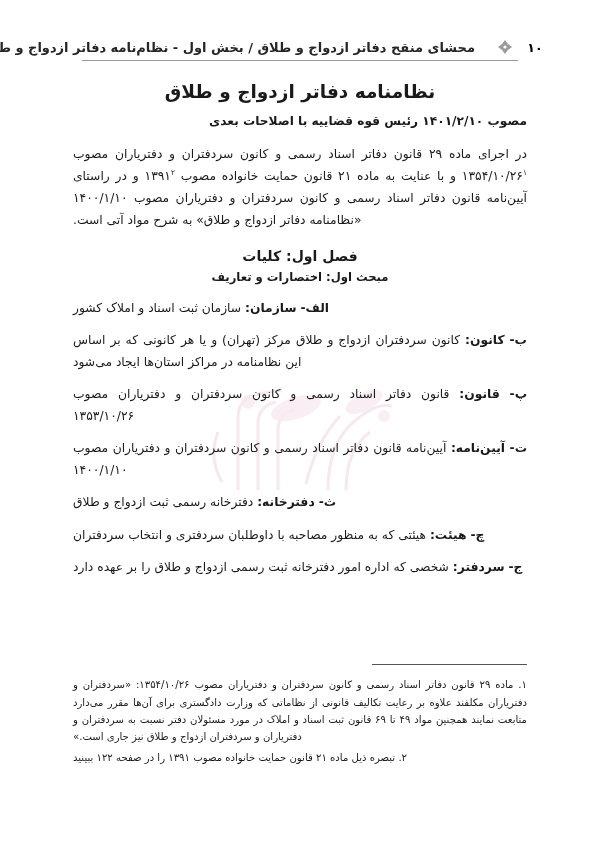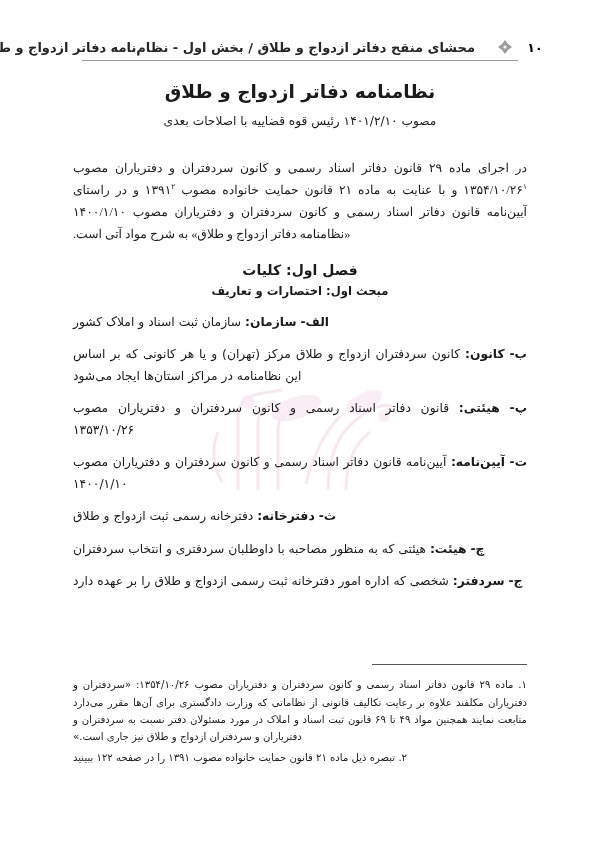--- a/index.html
+++ b/index.html
@@ -91,33 +91,31 @@
   .doc-title {
     font-size: 18.5px;
     font-weight: 700;
     text-align: center;
     line-height: 1.3;
     margin: 0 0 9px 0;
     letter-spacing: -0.2px;
   }
   .doc-subtitle {
     font-size: 12.2px;
-    font-weight: 400;
-    text-align: center;
-    margin: 0 0 28px 0;
+    font-weight: 700;
+    margin: 0 0 14px 0;
     line-height: 1.4;
   }
 
   .body-para {
     font-size: 12.3px;
     line-height: 1.78;
     text-align: justify;
     text-align-last: left;
     margin: 12px 0 4px 0;
-    font-family: Liberation Serif, serif;
   }
   .body-para sup {
     font-size: 7.5px;
     vertical-align: super;
     line-height: 0;
   }
 
   .chapter-heading {
     font-size: 14px;
     font-weight: 700;
@@ -220,21 +218,21 @@
     <p class="body-para"><span>در اجرای ماده ۲۹ قانون دفاتر اسناد رسمی و کانون سردفتران و دفتریاران مصوب ۱۳۵۴/۱۰/۲۶</span><sup>۱</sup><span> و با عنایت به ماده ۲۱ قانون حمایت خانواده مصوب ۱۳۹۱</span><sup>۲</sup><span> و در راستای آیین‌نامه قانون دفاتر اسناد رسمی و کانون سردفتران و دفتریاران مصوب ۱۴۰۰/۱/۱۰ «نظامنامه دفاتر ازدواج و طلاق» به شرح مواد آتی است.</span></p>
 
     <h2 class="chapter-heading">فصل اول: کلیات</h2>
     <h3 class="topic-heading">مبحث اول: اختصارات و تعاریف</h3>
 
 
     <p class="article single-right"><span class="def-term">الف-</span> <span class="def-term">سازمان:</span><span> سازمان ثبت اسناد و املاک کشور</span></p>
 
     <p class="article"><span class="def-term">ب-</span> <span class="def-term">کانون:</span><span> کانون سردفتران ازدواج و طلاق مرکز (تهران) و یا هر کانونی که بر اساس این نظامنامه در مراکز استان‌ها ایجاد می‌شود</span></p>
 
-    <p class="article"><span class="def-term">پ-</span> <span class="def-term">هیئتی:</span><span> قانون دفاتر اسناد رسمی و کانون سردفتران و دفتریاران مصوب ۱۳۵۳/۱۰/۲۶</span></p>
+    <p class="article"><span class="def-term">پ-</span> <span class="def-term">قانون:</span><span> قانون دفاتر اسناد رسمی و کانون سردفتران و دفتریاران مصوب ۱۳۵۳/۱۰/۲۶</span></p>
 
     <p class="article"><span class="def-term">ت-</span> <span class="def-term">آیین‌نامه:</span><span> آیین‌نامه قانون دفاتر اسناد رسمی و کانون سردفتران و دفتریاران مصوب ۱۴۰۰/۱/۱۰</span></p>
 
     <p class="article single-right"><span class="def-term">ث-</span> <span class="def-term">دفترخانه:</span><span> دفترخانه رسمی ثبت ازدواج و طلاق</span></p>
 
     <p class="article single-right"><span class="def-term">چ-</span> <span class="def-term">هیئت:</span><span> هیئتی که به منظور مصاحبه با داوطلبان سردفتری و انتخاب سردفتران</span></p>
 
     <p class="article single-right"><span class="def-term">ج-</span> <span class="def-term">سردفتر:</span><span> شخصی که اداره امور دفترخانه ثبت رسمی ازدواج و طلاق را بر عهده دارد</span></p>
 
   </div>

